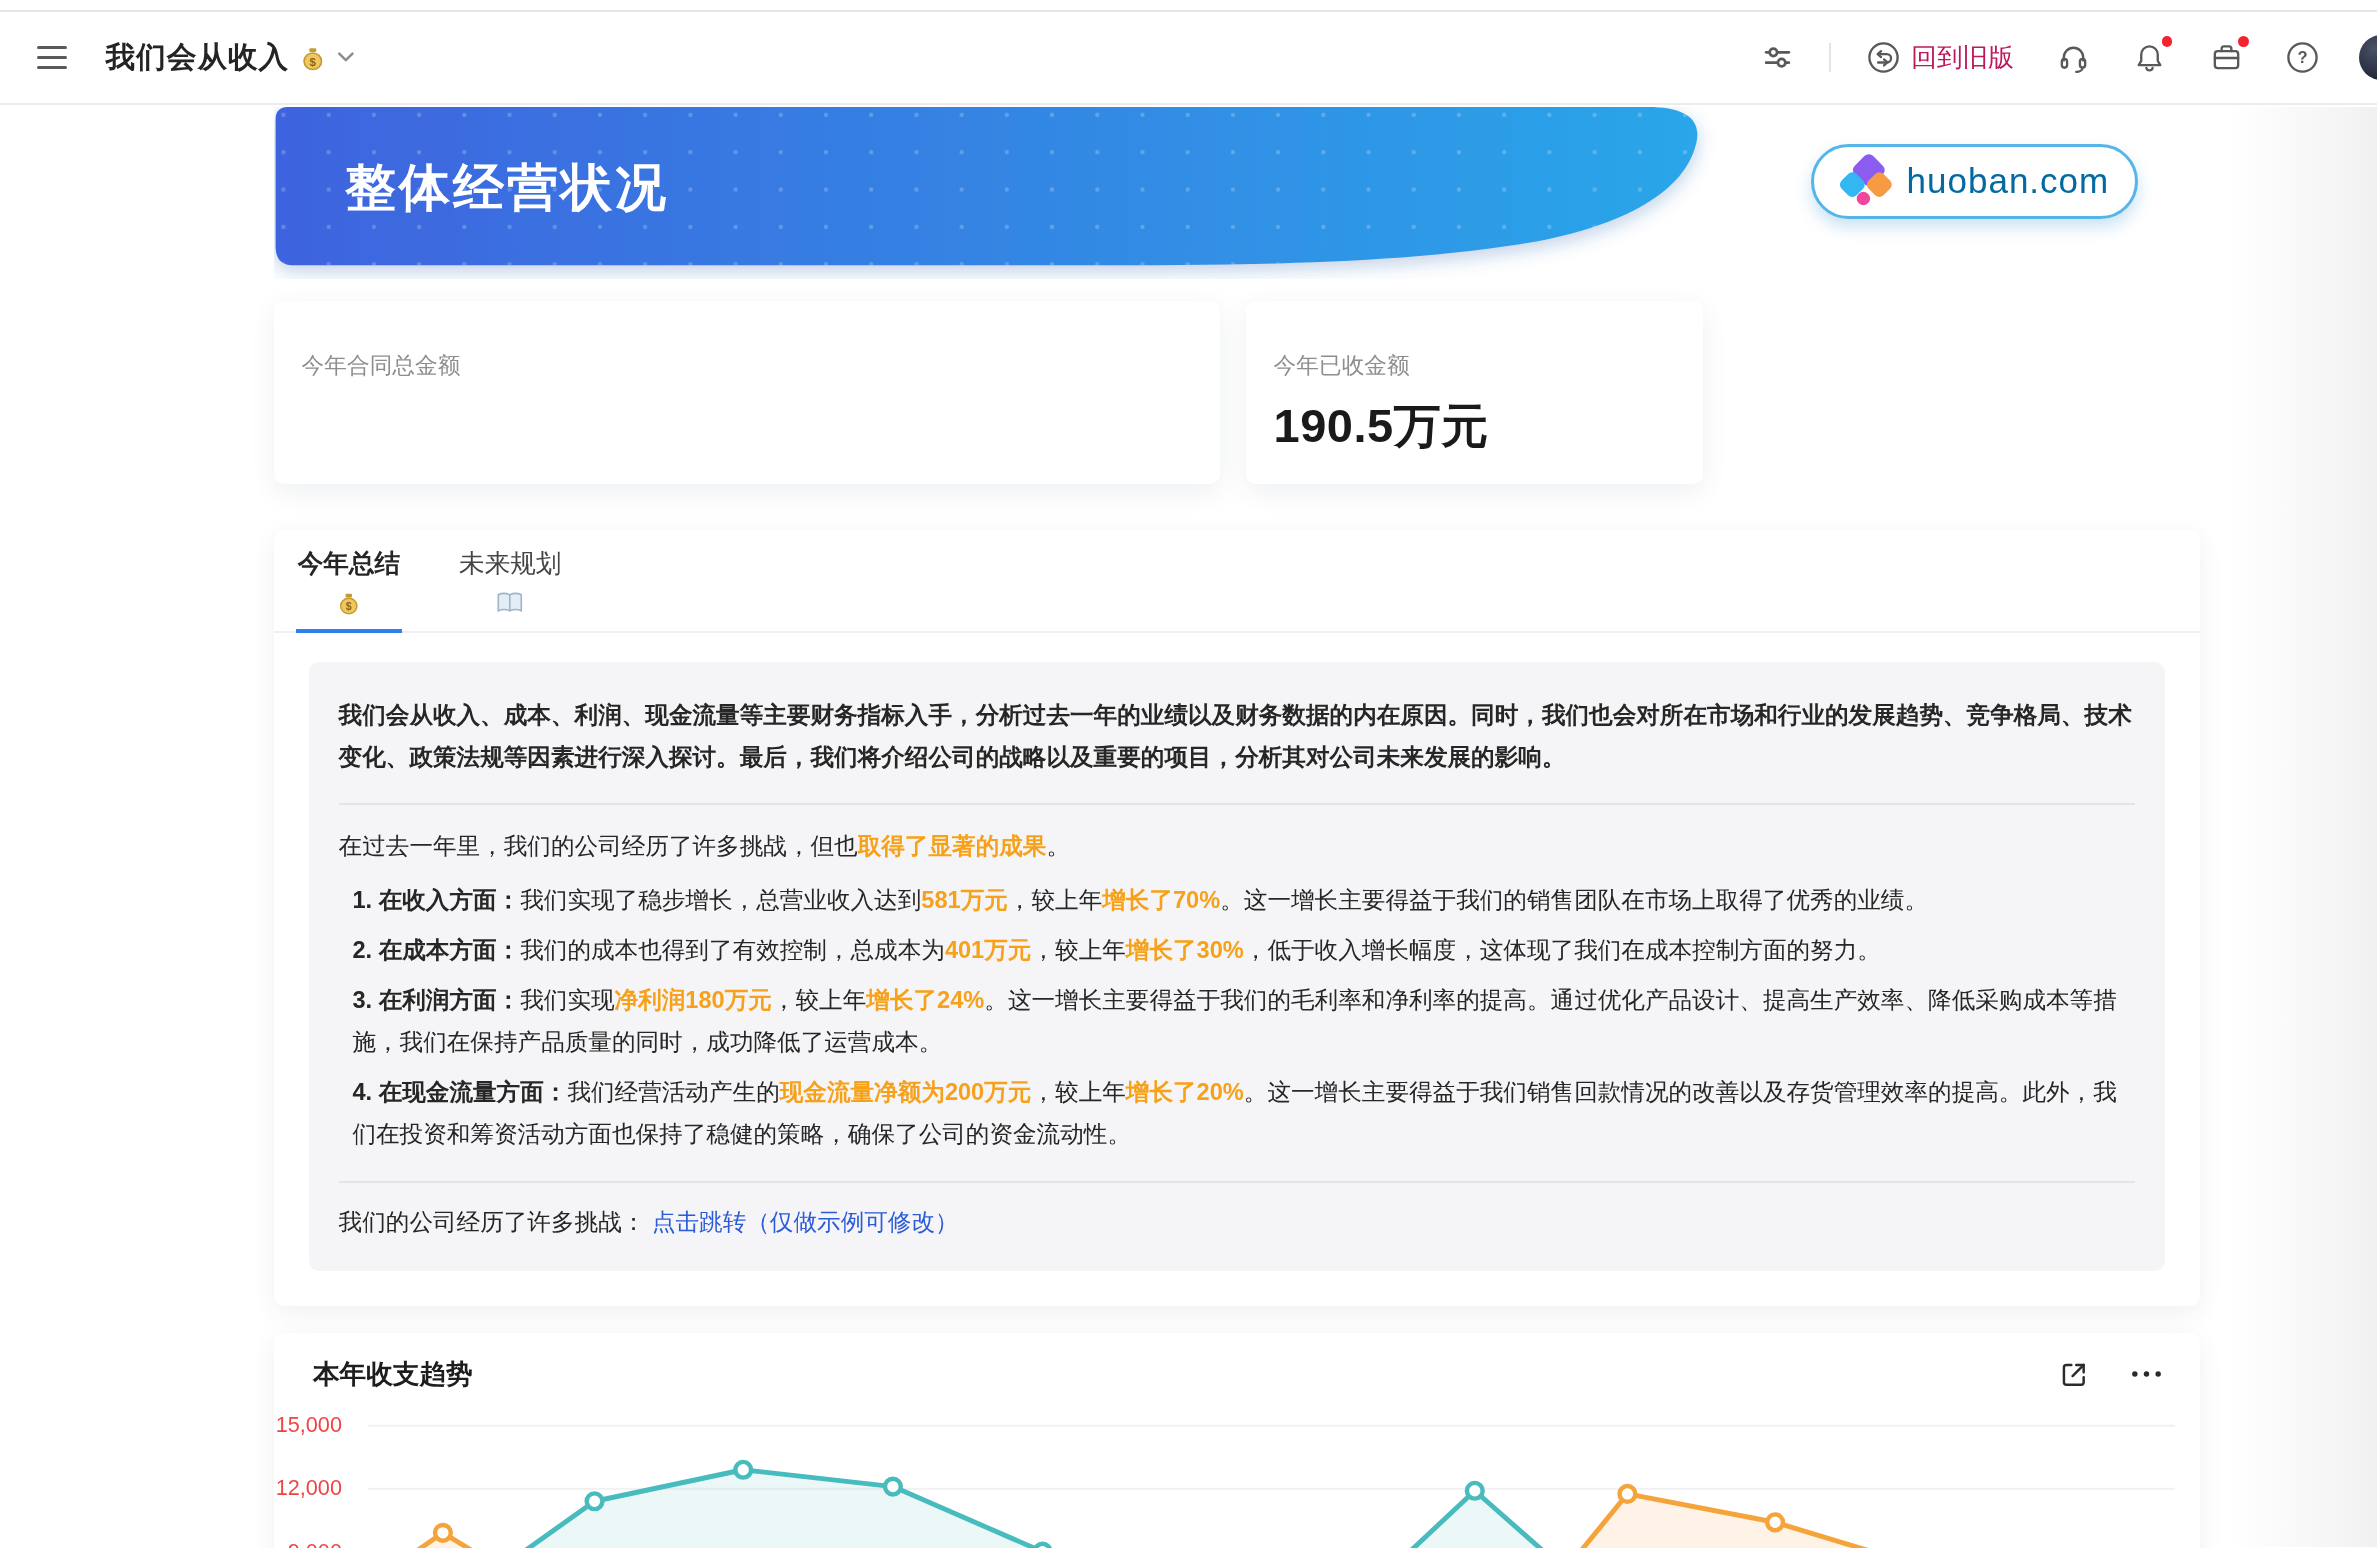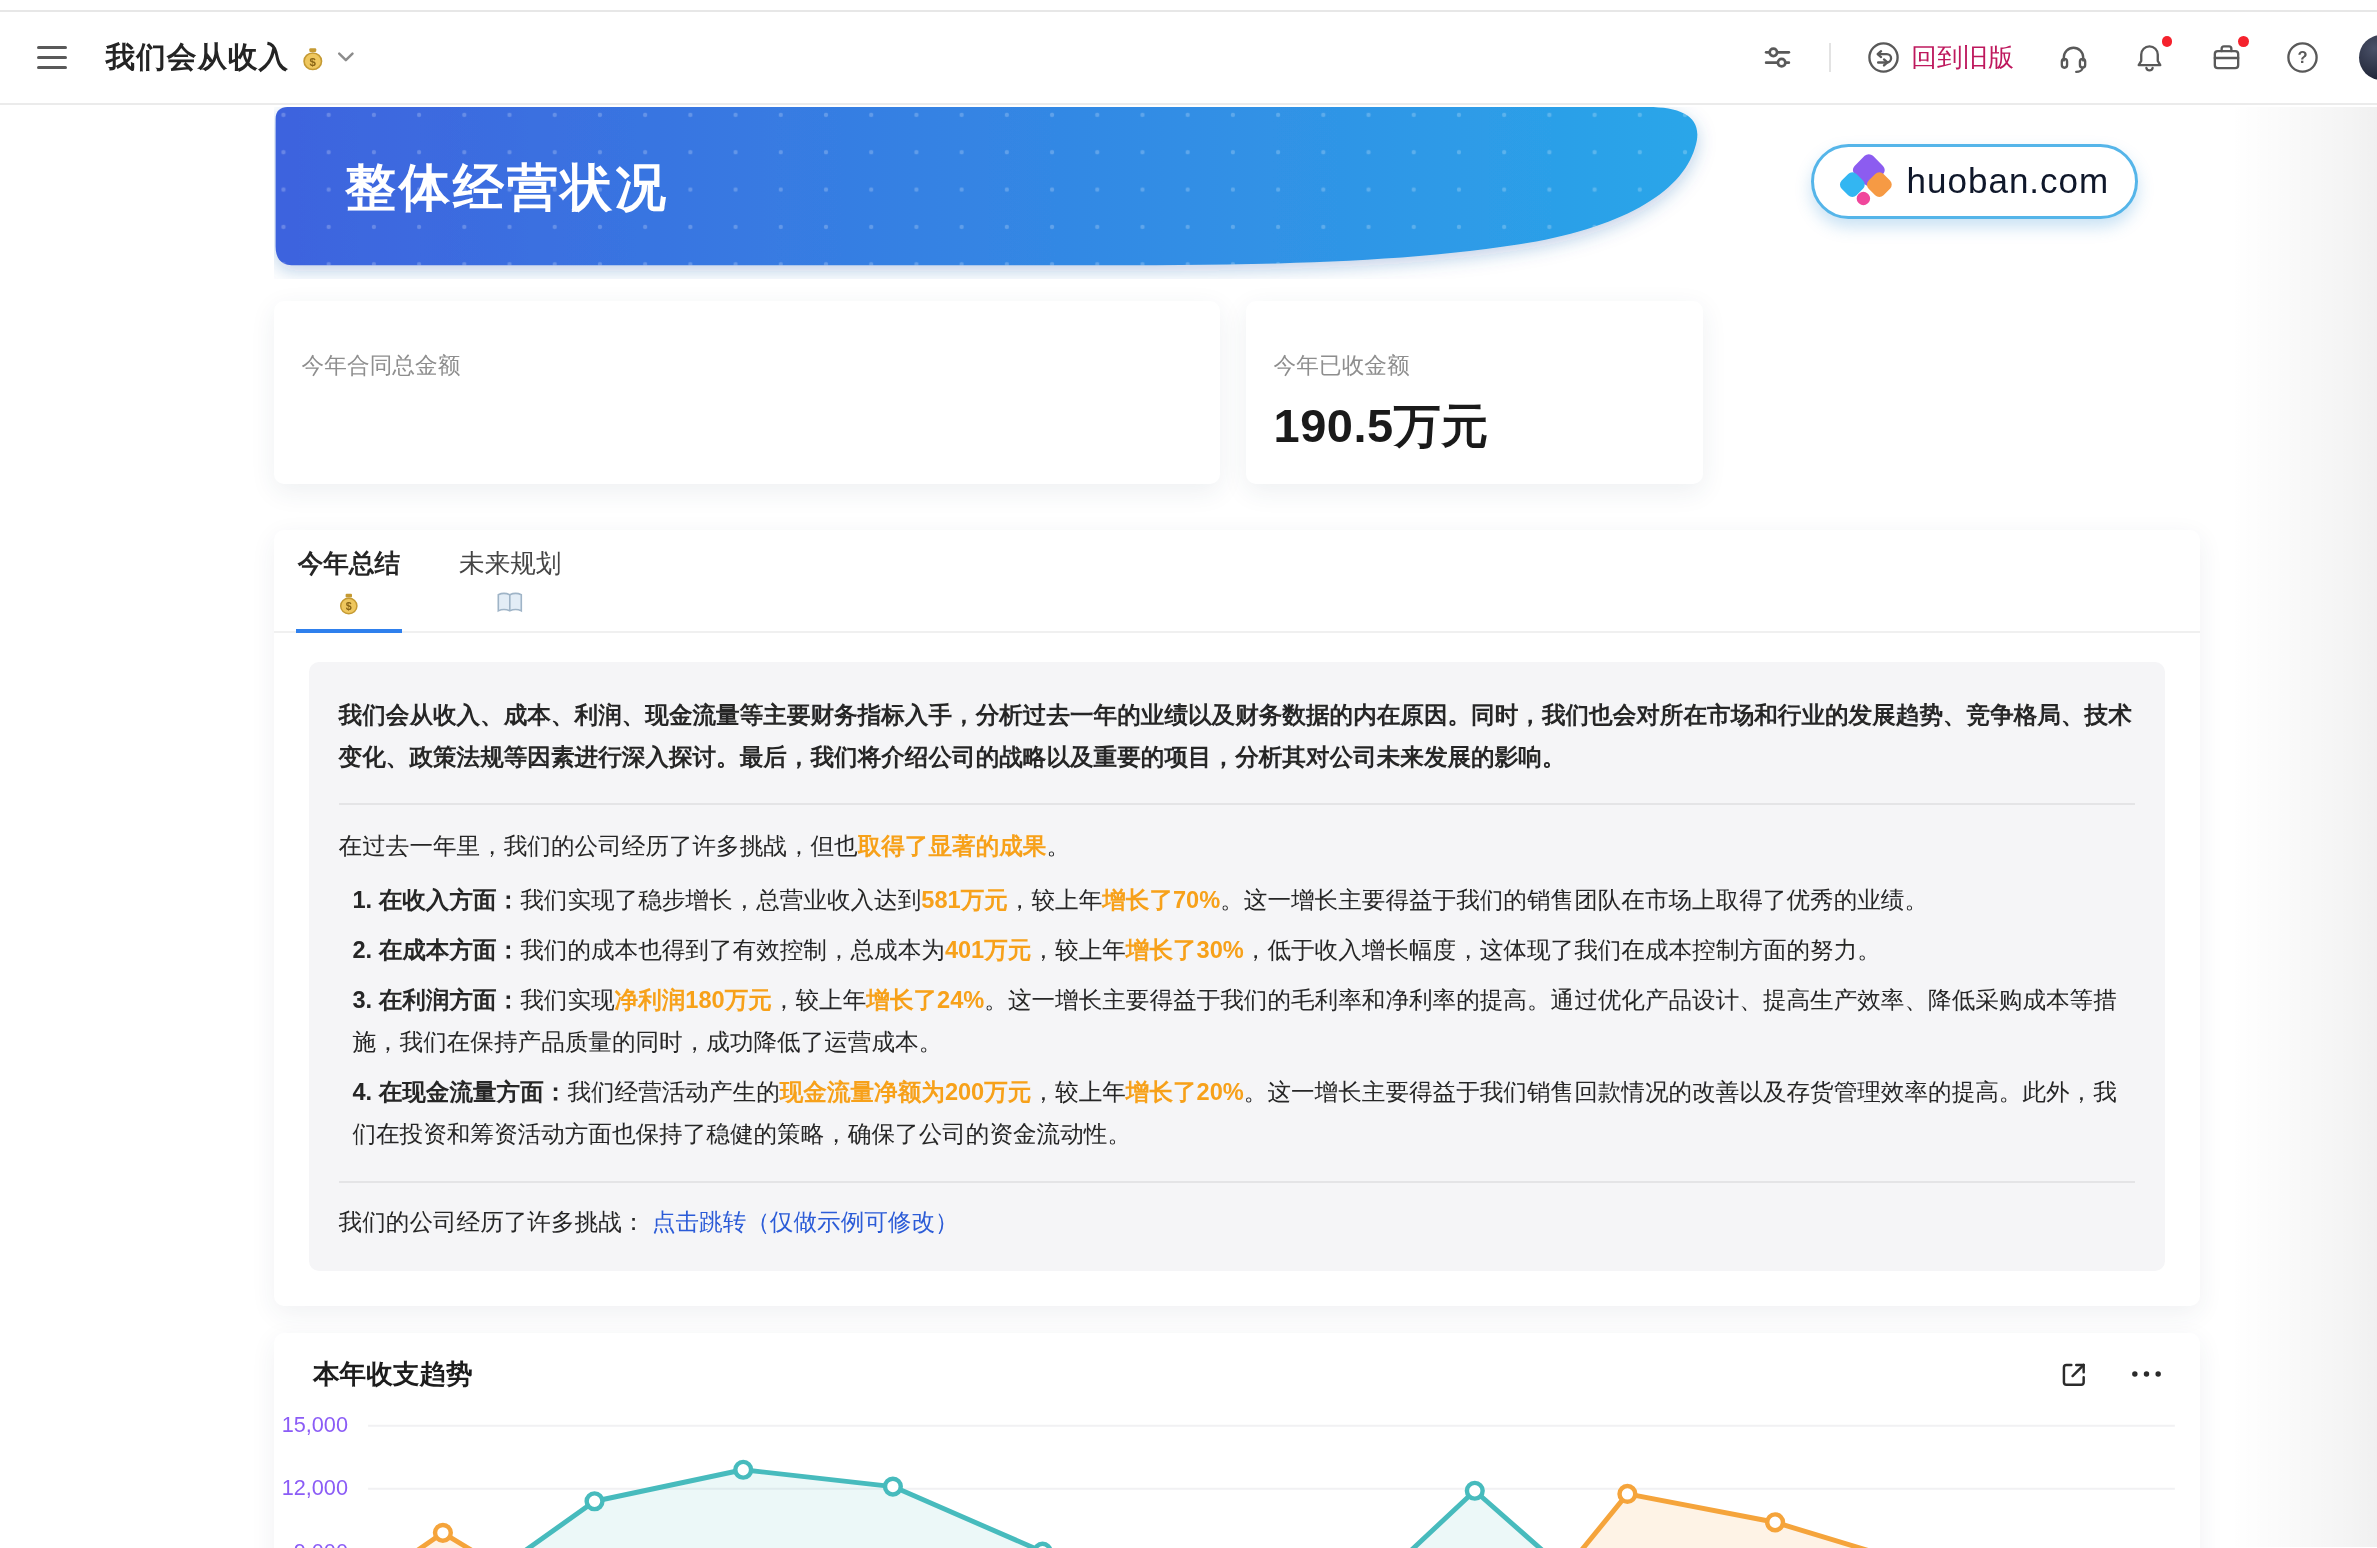--- a/index.html
+++ b/index.html
@@ -41,21 +41,21 @@
   .huoban-pill { position:absolute; left:1537px; top:37px; width:327px; height:75px;
     background:#fff; border:3px solid #55b5e9; border-radius:39px;
     box-shadow:0 7.9px 15.8px rgba(40,140,210,0.25); display:flex; align-items:center;
     justify-content:center; gap:13.8px; }
   .hb-logo { position:relative; width:53px; height:53px; flex:none; }
   .hb-logo i { position:absolute; border-radius:5.9px; }
   .hb-d1 { width:25.6px; height:25.6px; background:#8c5cf0; left:15.8px; top:2px; transform:rotate(45deg); }
   .hb-d2 { width:20.7px; height:20.7px; background:#33b6f2; left:2px; top:19.7px; transform:rotate(45deg); border-radius:4.9px; }
   .hb-d3 { width:20.7px; height:20.7px; background:#f69a44; left:29.6px; top:19.7px; transform:rotate(45deg); border-radius:4.9px; }
   .hb-d4 { width:12.8px; height:12.8px; background:#f0479c; left:17.7px; top:37px; transform:rotate(45deg); border-radius:3.9px; }
-  .hb-text { font-size:35px; color:#0f172a; letter-spacing:1px; font-weight:500; }
+  .hb-text { font-size:35px; color:#0369a1; letter-spacing:1px; font-weight:500; }
 
   
   .stats { display:flex; gap:26px; margin-top:35px; }
   .stat-card { background:#fff; border-radius:9.9px; height:183px; padding:49px 0 0 27.6px;
     box-shadow:0 7.9px 25.6px rgba(40,60,90,0.08); }
   .stat-card.wide { width:946px; } .stat-card.small { width:457px; }
   .stat-label { font-size:22.7px; color:#8e8e8e; }
   .stat-value { font-size:47px; font-weight:700; color:#1a1a1a; margin-top:13.8px; letter-spacing:0.5px; }
 
   
@@ -81,22 +81,22 @@
 
   
   .chart-card { margin-top:26.6px; background:#fff; border-radius:9.9px;
     box-shadow:0 7.9px 25.6px rgba(40,60,90,0.07); height:325px; }
   .chart-head { display:flex; align-items:center; justify-content:space-between;
     padding:23.6px 37px 11.8px 39px; }
   .chart-title { font-size:26.6px; font-weight:700; color:#1d1d1d; }
   .chart-actions { display:flex; align-items:center; gap:41px; }
   .chart-actions > div { cursor:pointer; display:flex; }
   .chart-body { position:relative; height:256px; }
-  .ytick { position:absolute; width:67px; text-align:right; font-size:21.7px; color:#8b5cf6;
-    left:7px; }
+  .ytick { position:absolute; width:67px; text-align:right; font-size:21.7px; color:#ef4444;
+    left:1px; }
   #trend-svg { position:absolute; left:0; top:0; display:block; }
   .gridline { stroke:#f1f1f3; stroke-width:2; }
 
   svg.ic { display:block; }
 </style>
 </head>
 <body>
 
 <div class="window-edge"></div>
 

